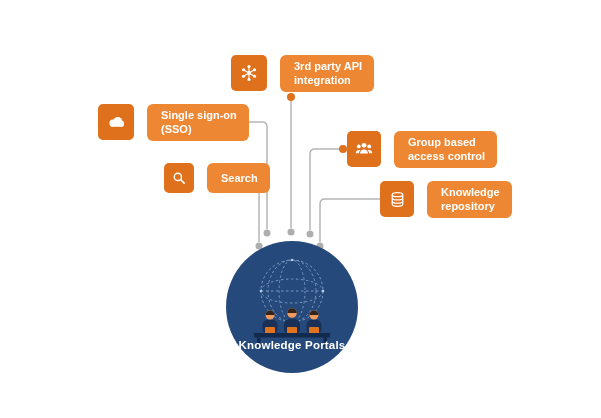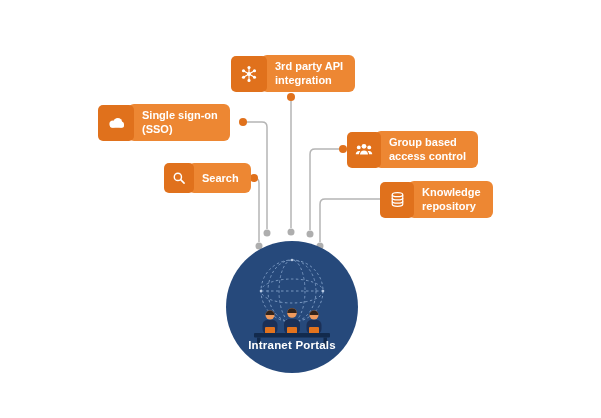--- a/index.html
+++ b/index.html
@@ -11,21 +11,21 @@
     --c-dot-g:#AEAEAE;
     --c-text:#FFFFFF;
   }
   *{margin:0;padding:0;box-sizing:border-box;}
   body{background:#fff;font-family:"Liberation Sans",sans-serif;}
   .stage{position:relative;width:601px;height:418px;background:#fff;overflow:hidden;}
   .connectors{position:absolute;left:0;top:0;z-index:1;}
   .connectors path{fill:none;stroke:var(--c-line);stroke-width:1.5;}
   .dot-o{fill:var(--c-dot-o);}
   .dot-g{fill:var(--c-dot-g);}
-  .feature{position:absolute;display:flex;align-items:flex-end;z-index:2;}
+  .feature{position:absolute;display:flex;align-items:center;z-index:2;gap:19px;}
   .icon-box{width:36px;height:36px;flex:0 0 auto;background:var(--c-icon);border-radius:5px;
     display:flex;align-items:center;justify-content:center;z-index:2;}
   .label-box{margin-left:-6px;min-height:36px;background:var(--c-label);border-radius:6px;
     display:flex;align-items:center;padding:4px 12px 4px 14px;color:var(--c-text);
     font-size:11px;font-weight:700;line-height:1.3;white-space:pre-line;}
   .f-api{left:231px;top:55px;}
   .f-sso{left:98px;top:104px;}
   .f-group{left:347px;top:131px;}
   .f-search{left:164px;top:163px;}
   .f-search .icon-box{width:30px;height:30px;}
@@ -173,16 +173,16 @@
         <circle cx="88" cy="74" r="4.5" fill="#F09A5C"></circle>
         <path d="M83.5 74 a4.5 4.5 0 0 1 9 0 z" fill="#33241C"></path>
         <rect x="80.5" y="79" width="15" height="14" rx="5" fill="#1B3057"></rect>
         <rect x="83" y="86" width="10" height="7" rx="1" fill="#E2731E"></rect>
 
         <rect x="28" y="92" width="76" height="4.5" rx="1" fill="#122A4D"></rect>
         <rect x="31" y="96.5" width="3.5" height="9" fill="#122A4D"></rect>
         <rect x="97.5" y="96.5" width="3.5" height="9" fill="#122A4D"></rect>
       </g>
     </svg>
-    <div class="center-title">Intranet Portals</div>
+    <div class="center-title">Knowledge Portals</div>
   </div>
 
 </div>
 
 </body></html>

